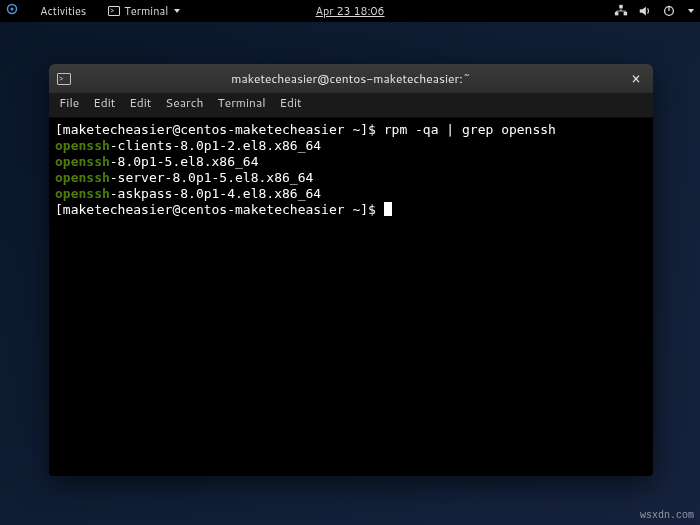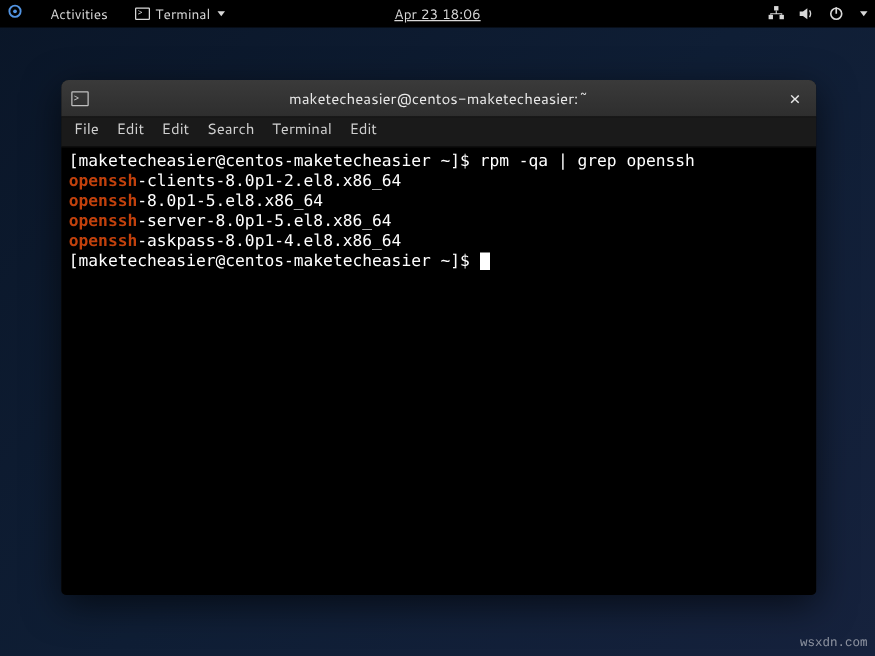--- a/index.html
+++ b/index.html
@@ -120,21 +120,21 @@
       flex: 1;
       background: #000;
       padding: 4px 6px;
       font-family: "DejaVu Sans Mono", "Monaco", monospace;
       font-size: 13px;
       line-height: 16px;
       color: #fff;
       white-space: pre;
       overflow: hidden;
     }
-    .hl { color: #c2410c; font-weight: bold; }
+    .hl { color: #4d7c0f; font-weight: bold; }
     .cursor {
       display: inline-block;
       width: 8px; height: 14px;
       background: #fff;
       vertical-align: text-bottom;
       margin-bottom: 1px;
     }
     .watermark {
       position: absolute;
       right: 6px; bottom: 4px;

